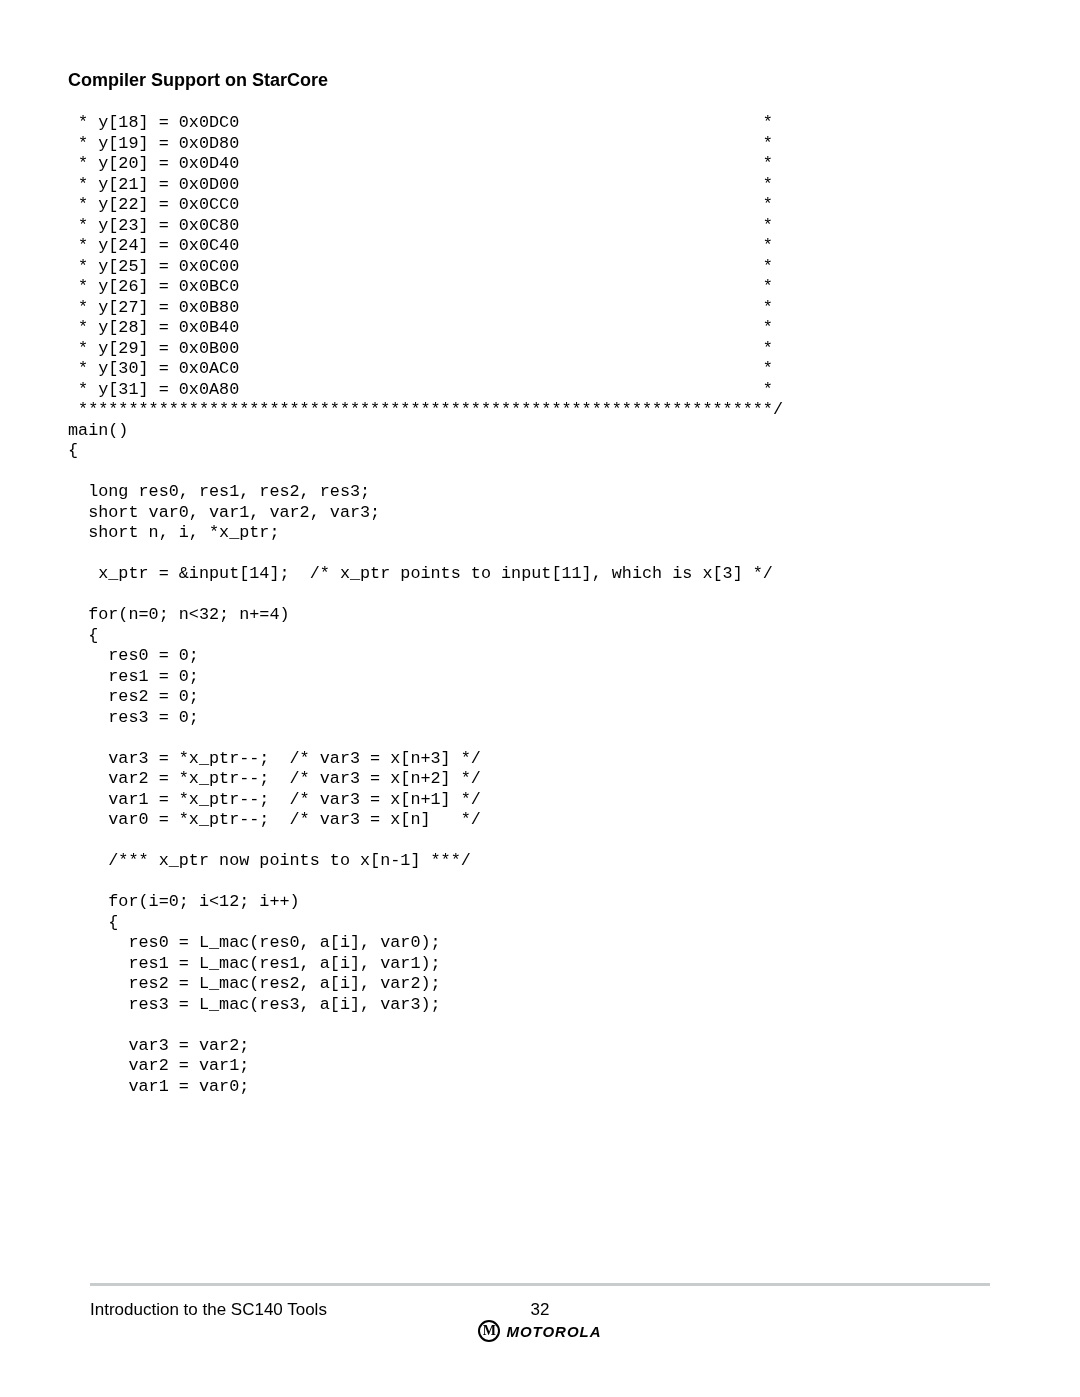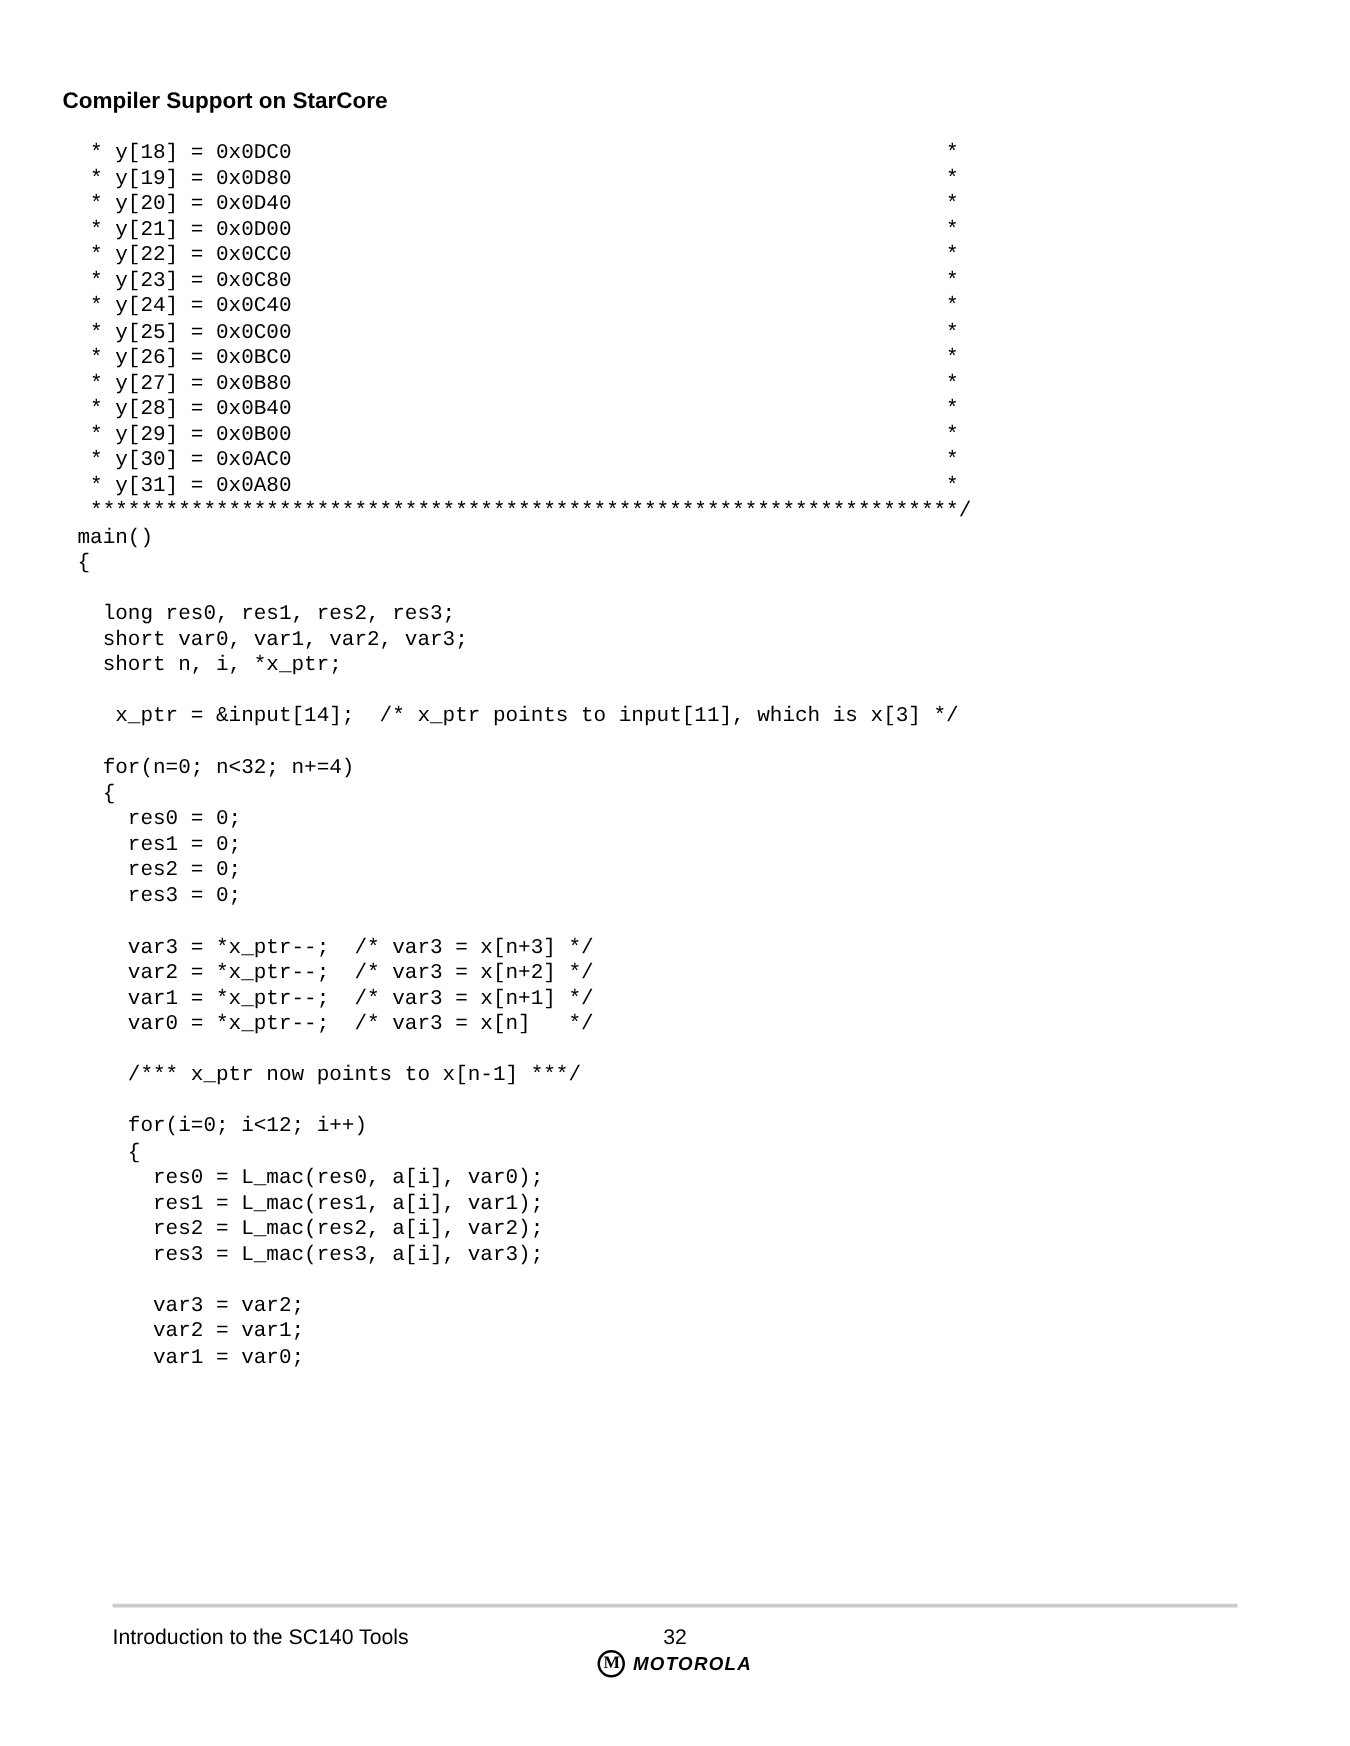--- a/index.html
+++ b/index.html
@@ -6,35 +6,35 @@
     margin: 0;
     padding: 0;
     background: #fff;
     width: 1080px;
   }
   .page {
     width: 1080px;
     height: 1397px;
     position: relative;
     box-sizing: border-box;
-    padding: 70px 90px 0 50px;
+    padding: 70px 90px 0 68px;
     font-family: Arial, Helvetica, sans-serif;
     color: #000;
   }
   .section-title {
     font-weight: bold;
     font-size: 18px;
     margin-bottom: 22px;
   }
   pre.code {
     font-family: "Courier New", Courier, monospace;
     font-size: 16.8px;
     line-height: 20.5px;
     white-space: pre;
-    margin: 12px;
+    margin: 0;
   }
   .footer {
     position: absolute;
     left: 90px;
     right: 90px;
     bottom: 55px;
   }
   .footer-rule {
     height: 3px;
     background: #c9cccd;

